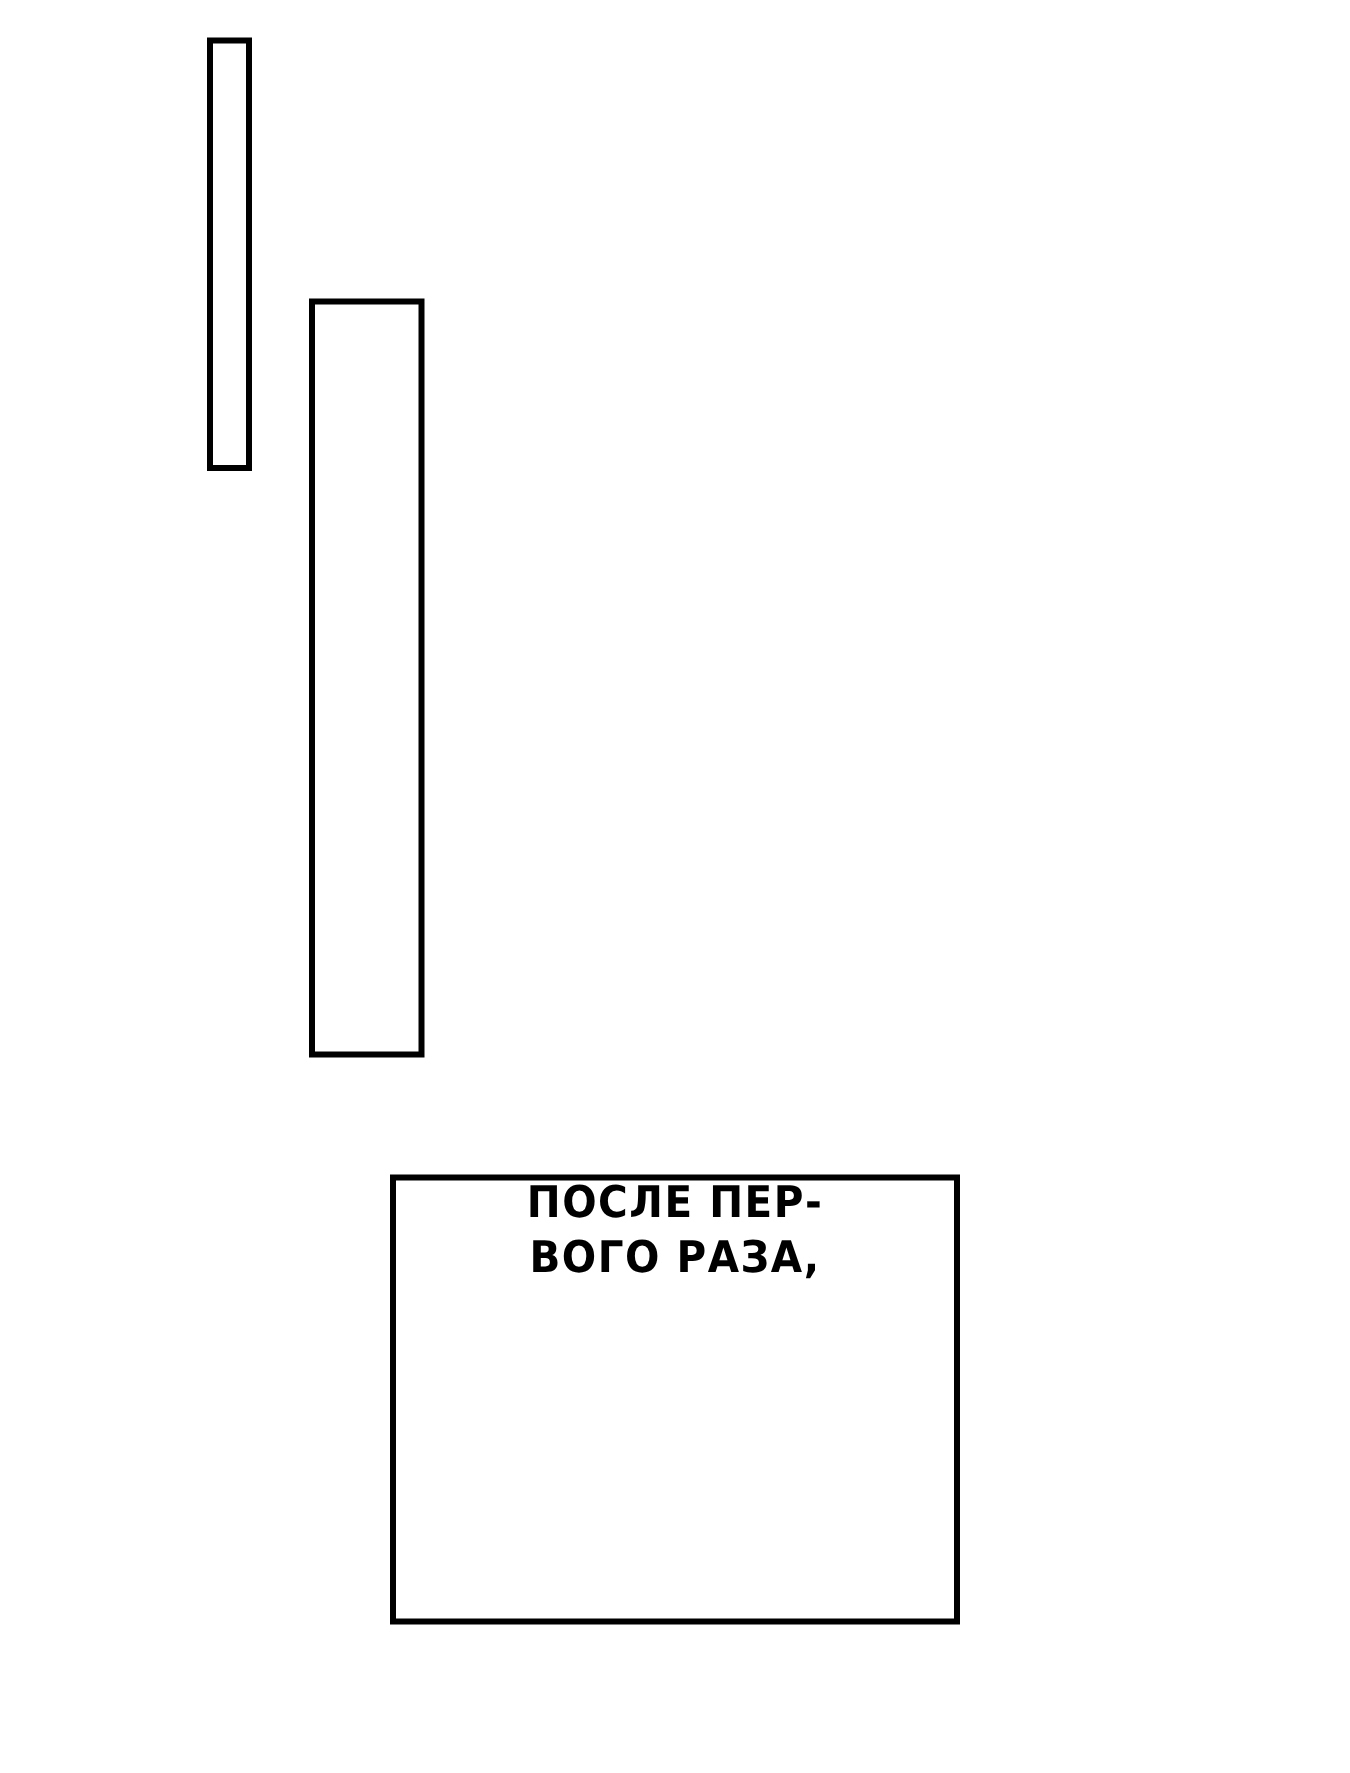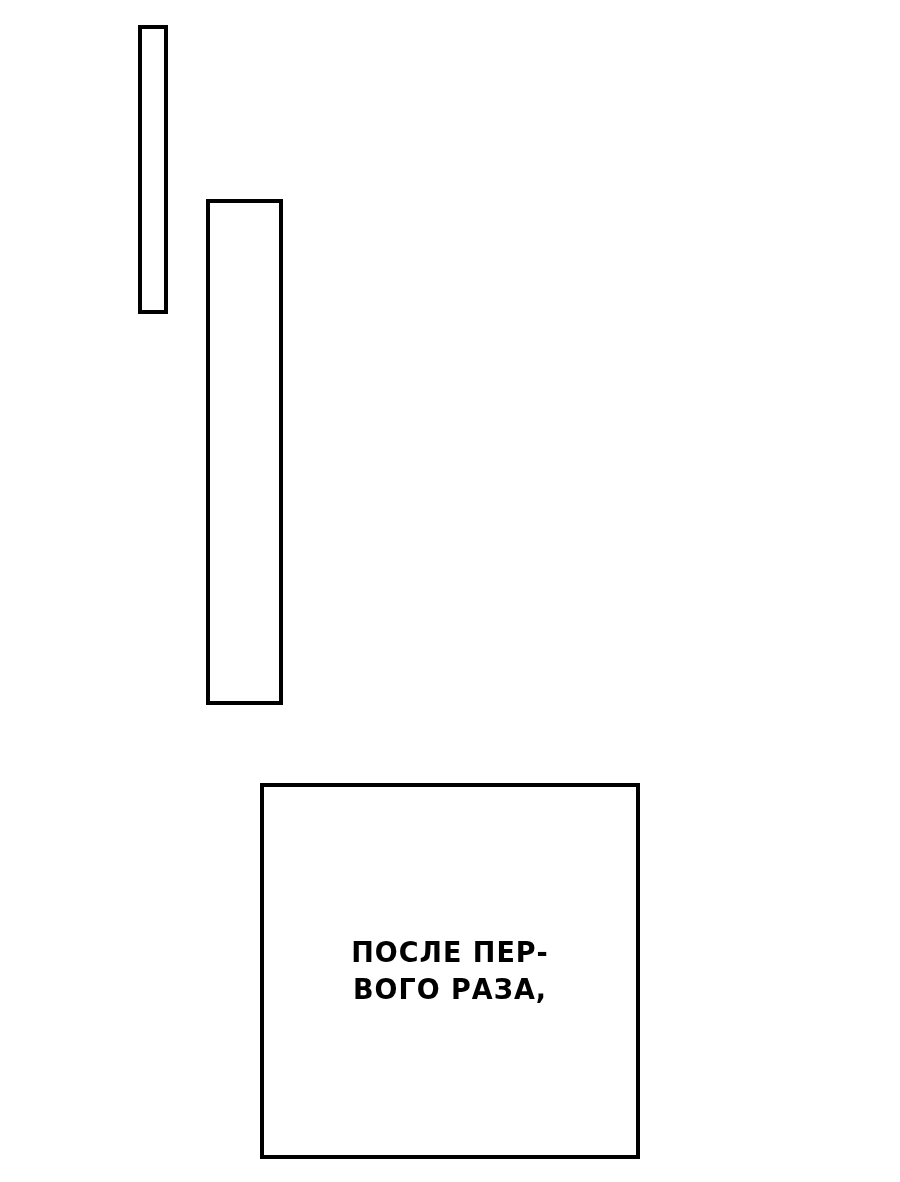--- a/index.html
+++ b/index.html
@@ -29,23 +29,23 @@
   #panel-tall {
     left: 206px;
     top: 199px;
     width: 77px;
     height: 506px;
   }
   #caption-box {
     left: 260px;
     top: 783px;
     width: 380px;
-    height: 376px;
+    height: 300px;
     display: flex;
-    align-items: center;
+    align-items: flex-start;
     justify-content: center;
   }
   .caption-text {
     color: #000000;
     font-weight: bold;
     font-size: 27px;
     line-height: 34px;
     letter-spacing: 1px;
     text-align: center;
     transform: scaleY(1.08);

